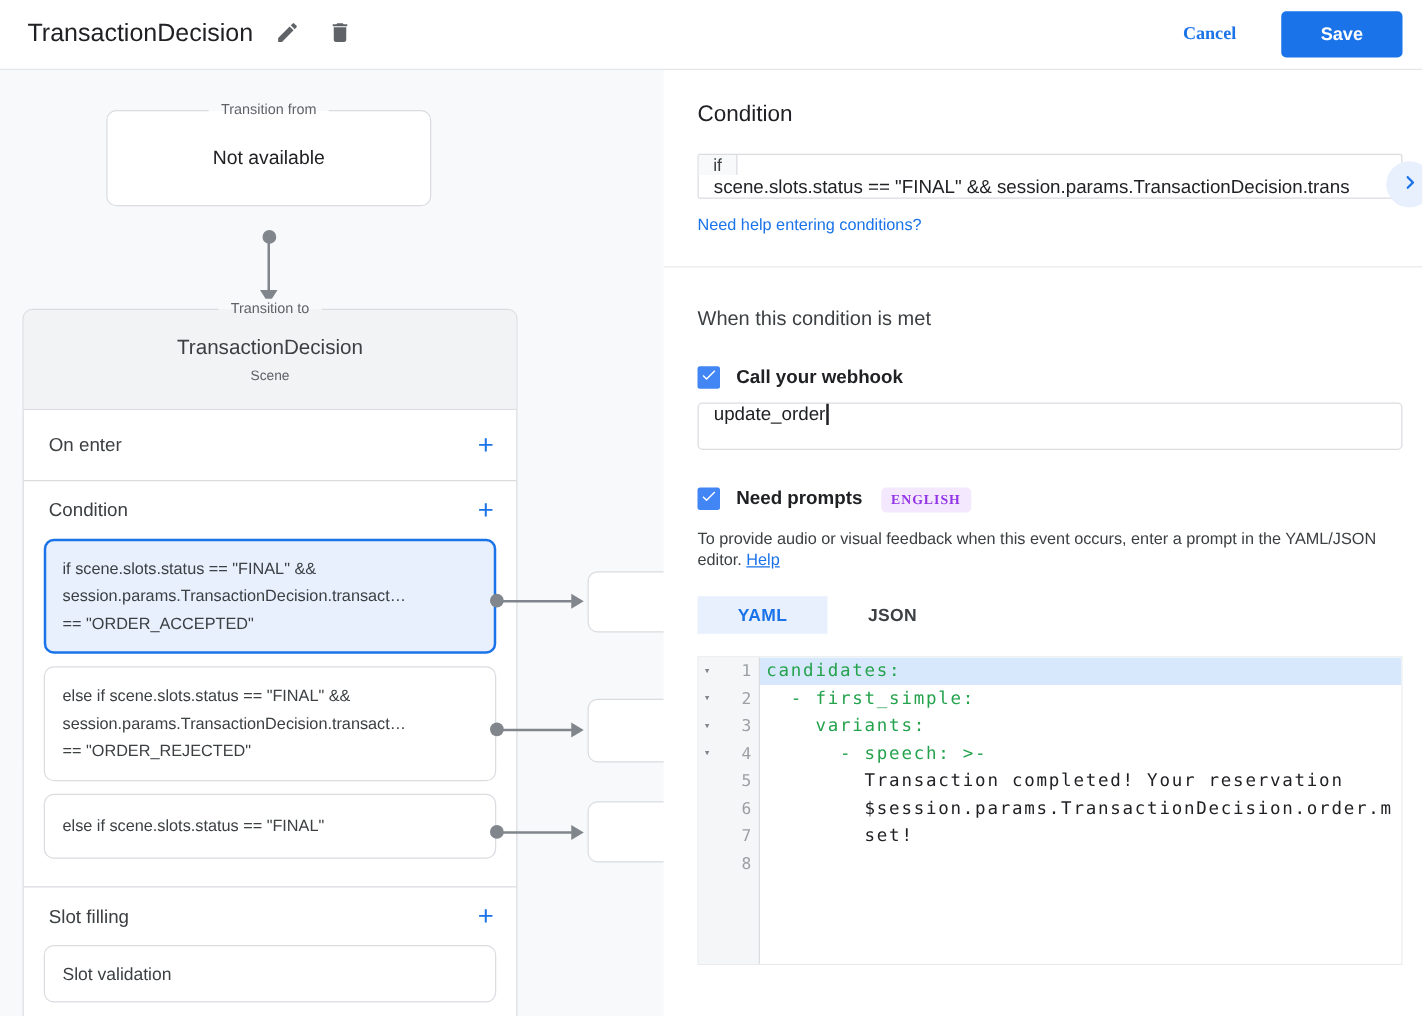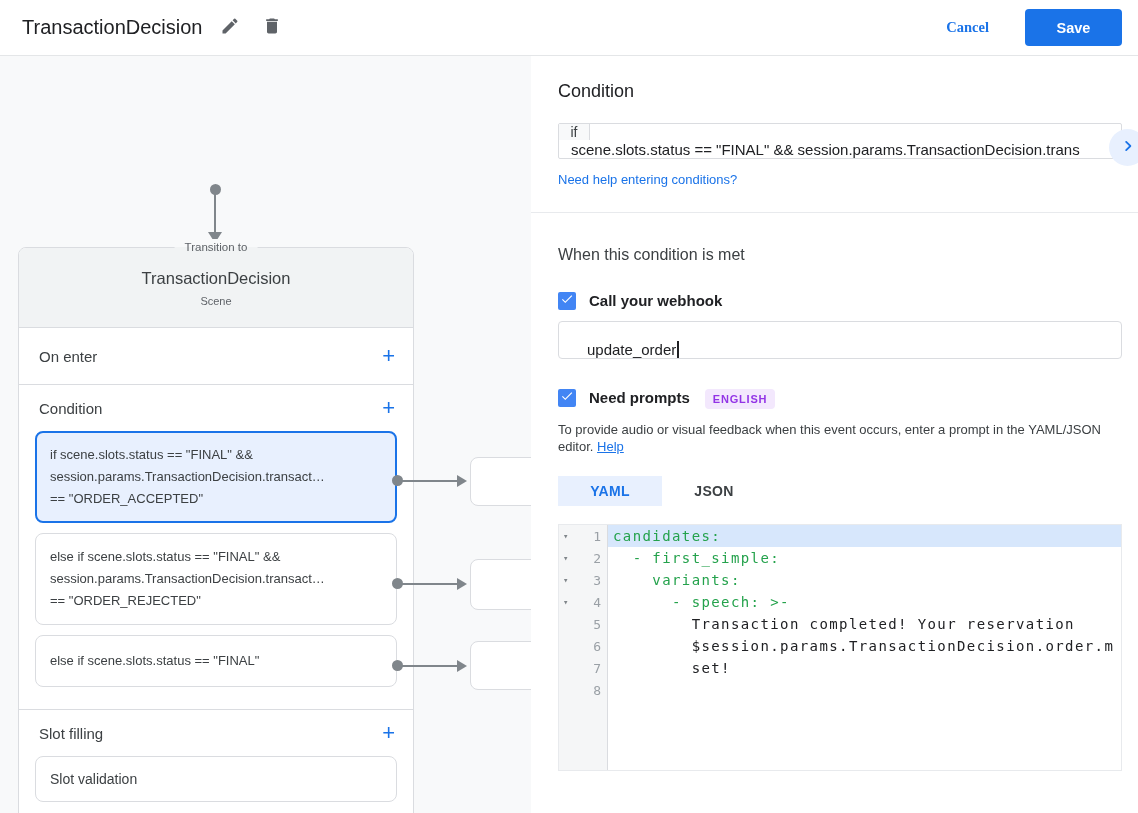--- a/index.html
+++ b/index.html
@@ -89,27 +89,27 @@
   .divider { height:1px; background:#e8eaed; margin:24px -16px 0 -27px; }
 
   .when-heading { margin-top:33px; font-size:16px; font-weight:400; color:#3c4043; }
 
   .check-row { display:flex; align-items:flex-start; margin-top:28px; }
   .checkbox { width:18px; height:18px; border-radius:2px; background:var(--checkbox-blue);
     display:flex; align-items:center; justify-content:center; cursor:pointer; flex:none; }
   .checkbox svg { width:14px; height:14px; fill:#fff; }
   .check-label { margin-left:13px; font-size:15px; font-weight:700; color:#202124; }
   .lang-badge { margin-left:15px; background:var(--badge-bg); color:var(--badge-fg);
-    font-size:11px; font-weight:700; letter-spacing:0.8px; padding:4px 8px; border-radius:4px; }
+    font-size:11px; font-weight:700; letter-spacing:0.8px; padding:4px 8px; border-radius:4px;font-family:Liberation Serif, serif; }
 
   .desc { margin-top:12px; font-size:13px; line-height:17px; color:#3c4043; max-width:570px; }
   .desc a { color:var(--accent); text-decoration:underline; cursor:pointer; }
 
   .text-input { margin-top:11px; height:38px; border:1px solid #dadce0; border-radius:4px;
-    display:flex; align-items:flex-end; padding:0 28px; font-size:15px; color:#202124; cursor:text; }
+    display:flex; align-items:flex-start; padding:0 12px; font-size:15px; color:#202124; cursor:text; }
   .caret { display:inline-block; width:1.5px; height:17px; background:#202124; margin-left:1px; }
 
   .tabs { display:flex; margin-top:21px; }
   .tab { width:104px; height:30px; display:flex; align-items:center; justify-content:center;
     font-size:14px; font-weight:700; letter-spacing:0.3px; color:#3c4043; cursor:pointer; }
   .tab.active { background:var(--selected-bg); color:var(--accent); }
 
   .editor { margin-top:18px; height:247px; display:flex; border:1px solid #e8eaed;
     font-family:"DejaVu Sans Mono", monospace; }
   .gutter { width:49px; background:#f5f6f7; border-right:1px solid #dadce0; flex:none; }
@@ -143,20 +143,24 @@
   </button>
   <div class="header-spacer"></div>
   <button class="cancel-btn">Cancel</button>
   <button class="save-btn">Save</button>
 </div>
 
 <div class="main">
 
   <div class="canvas">
 
+    <div class="from-box">
+      <span class="node-label">Transition from</span>
+      <div class="from-content">Not available</div>
+    </div>
 
     <div class="dot" style="left:210px; top:128px;"></div>
     <div class="vline" style="left:214px; top:137px; height:39px;"></div>
     <div class="arrow-down" style="left:208px; top:176px;"></div>
 
     <div class="to-card">
       <span class="node-label">Transition to</span>
       <div class="to-header">
         <div class="to-title">TransactionDecision</div>
         <div class="to-subtitle">Scene</div>

